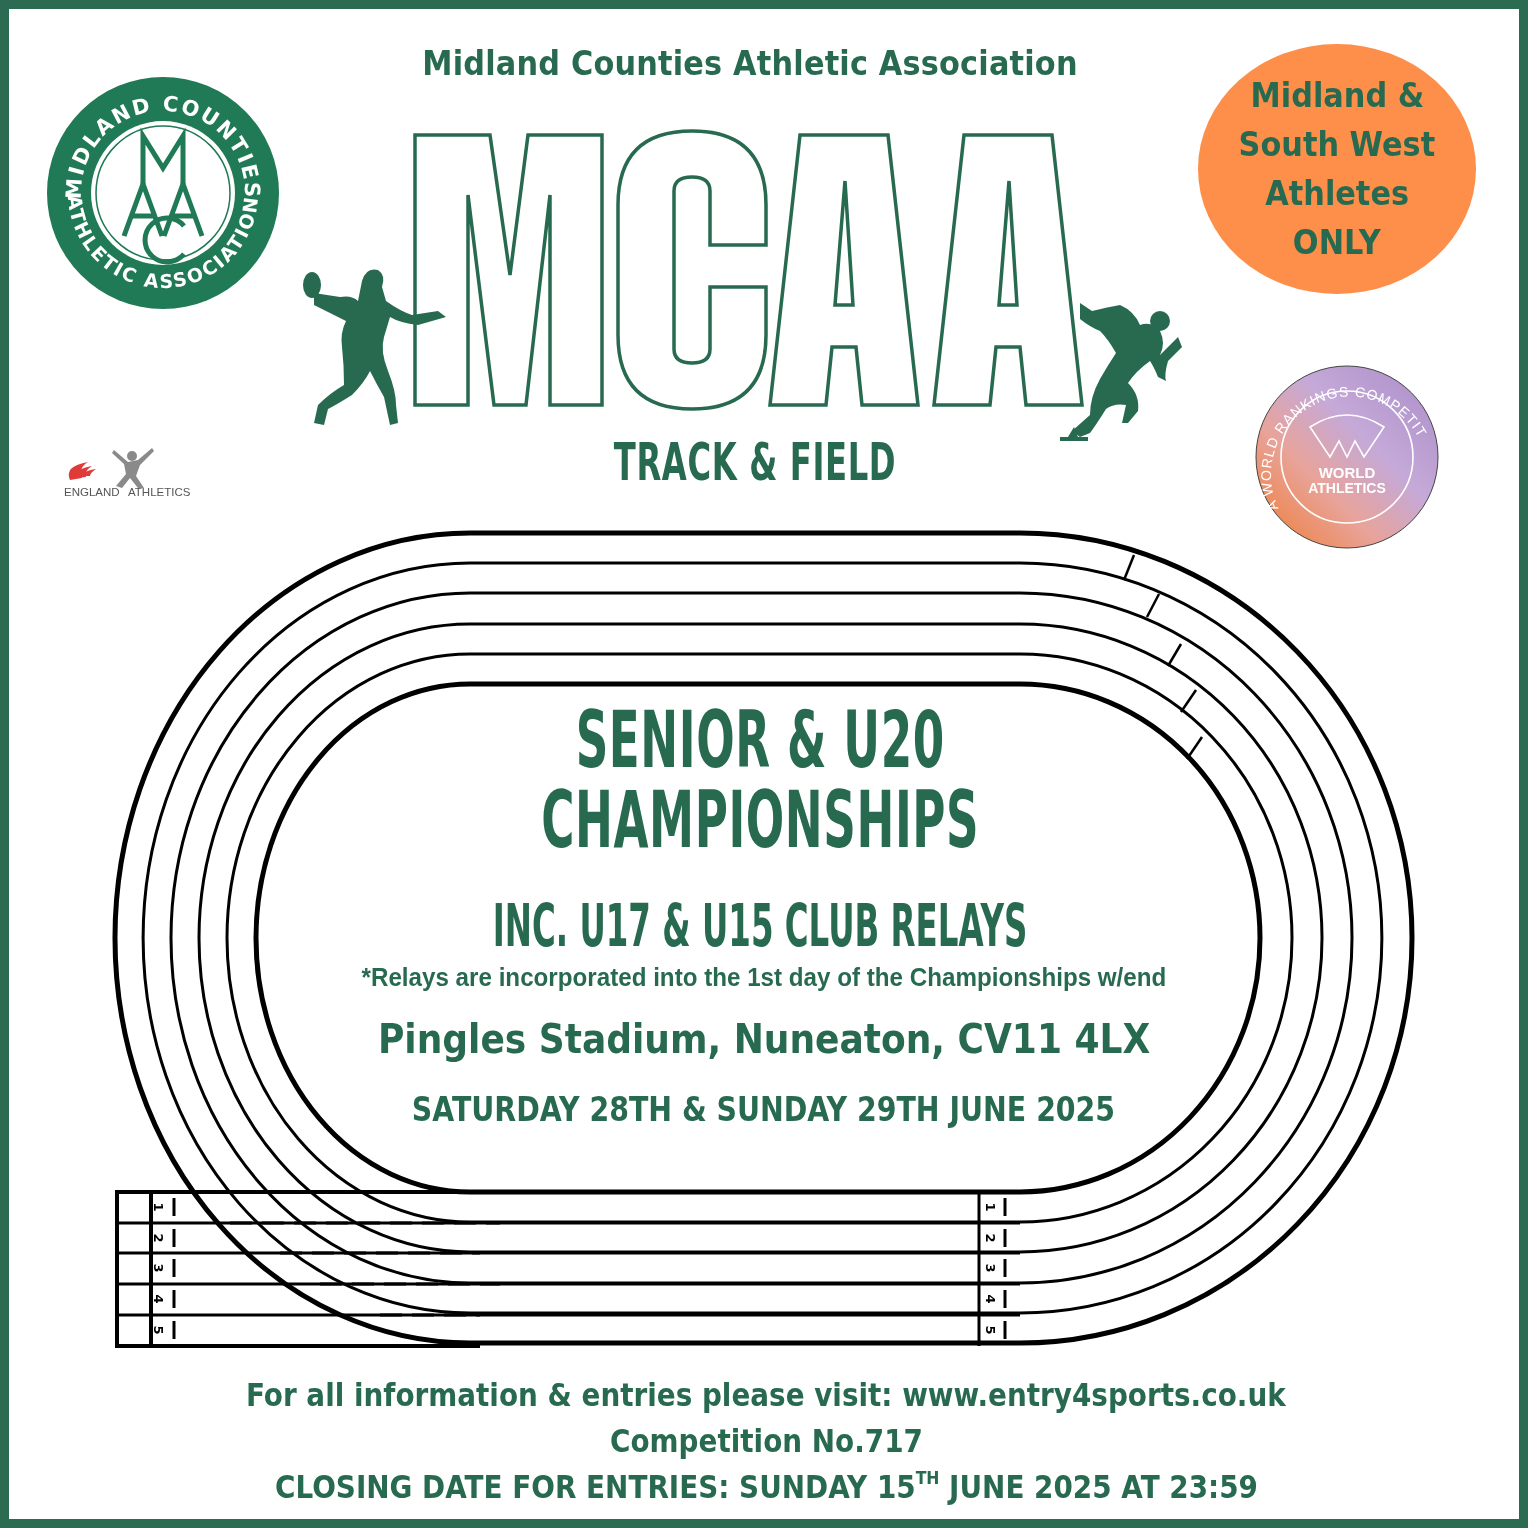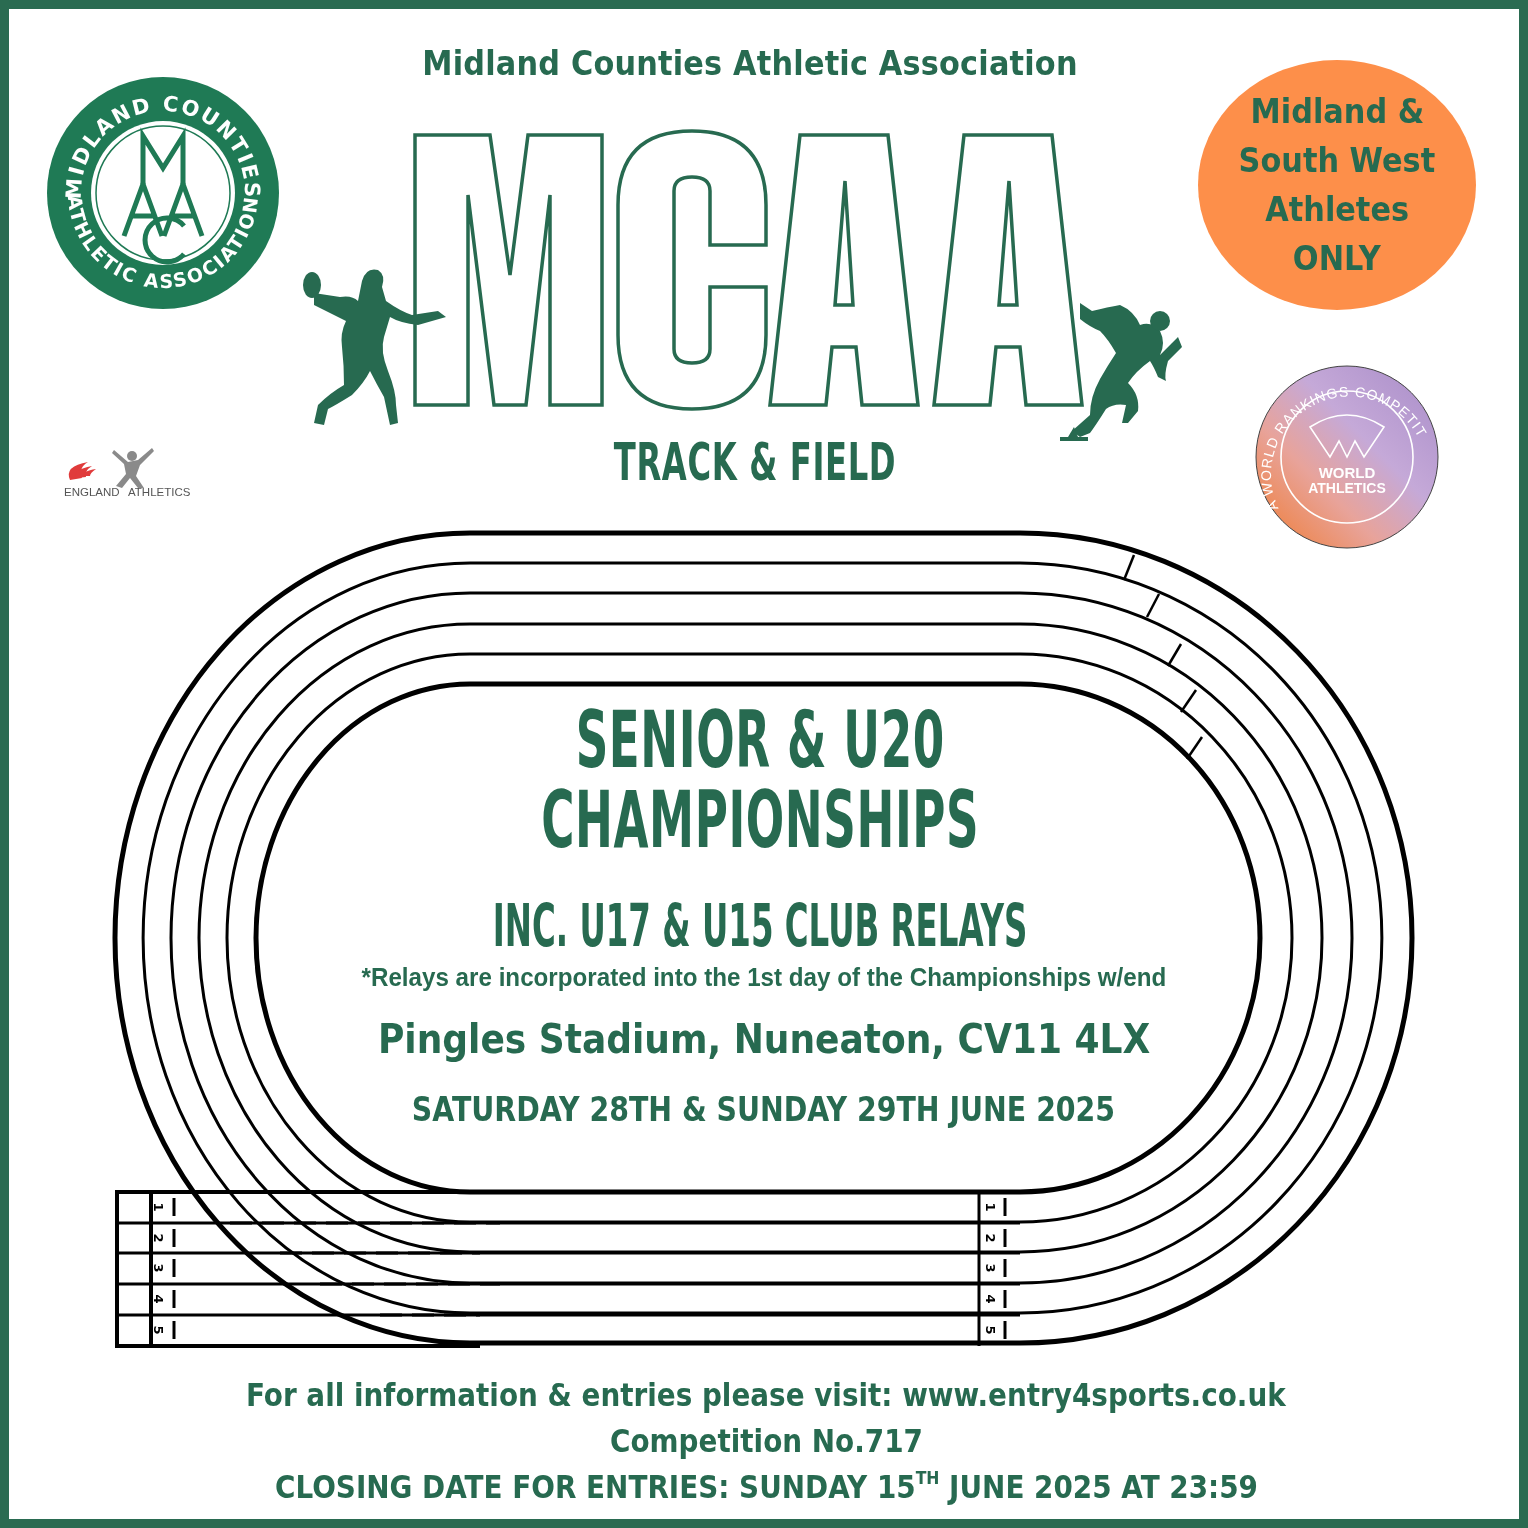--- a/index.html
+++ b/index.html
@@ -3,21 +3,21 @@
 <meta charset="utf-8">
 <style>
   * { margin: 0; padding: 0; box-sizing: border-box; }
   html, body { width: 1528px; height: 1528px; background: #ffffff; overflow: hidden; }
   body { position: relative; font-family: "DejaVu Sans", "Liberation Sans", sans-serif; color: #276a50; }
   .frame { position: absolute; left: 0; top: 0; width: 1528px; height: 1528px; border: 9px solid #2a6b51; pointer-events: none; z-index: 50; }
 
   .org-title { position: absolute; left: 0; width: 1500px; top: 44px; text-align: center; font-weight: 700; font-size: 33px; letter-spacing: 0.2px; color: #276a50; font-family: "DejaVu Sans", sans-serif; transform: scaleX(0.92); transform-origin: 750px 0; }
 
   .logo-mcaa { position: absolute; left: 46px; top: 76px; width: 234px; height: 234px; }
-  .badge-orange { position: absolute; left: 1198px; top: 60px; width: 278px; height: 250px; border-radius: 50%; background: #fd8f4a; display: flex; flex-direction: column; justify-content: center; align-items: center; }
+  .badge-orange { position: absolute; left: 1198px; top: 44px; width: 278px; height: 250px; border-radius: 50%; background: #fd8f4a; display: flex; flex-direction: column; justify-content: center; align-items: center; }
   .badge-orange span { display: block; font-weight: 700; font-size: 33px; line-height: 49px; color: #276a50; font-family: "DejaVu Sans", sans-serif; transform: scaleX(0.92); }
 
   .world-badge { position: absolute; left: 1252px; top: 365px; width: 190px; height: 185px; }
   .ea-logo { position: absolute; left: 58px; top: 444px; width: 160px; height: 60px; }
 
   .hero { position: absolute; left: 300px; top: 125px; width: 920px; height: 320px; }
   .track-field { position: absolute; left: 0; width: 1510px; top: 432px; text-align: center; font-family: "DejaVu Sans", sans-serif; font-weight: 700; font-size: 52px; color: #276a50; transform: scaleX(0.62); transform-origin: 755px 0; letter-spacing: 1px; }
 
   .track { position: absolute; left: 0; top: 0; width: 1528px; height: 1528px; }
 

